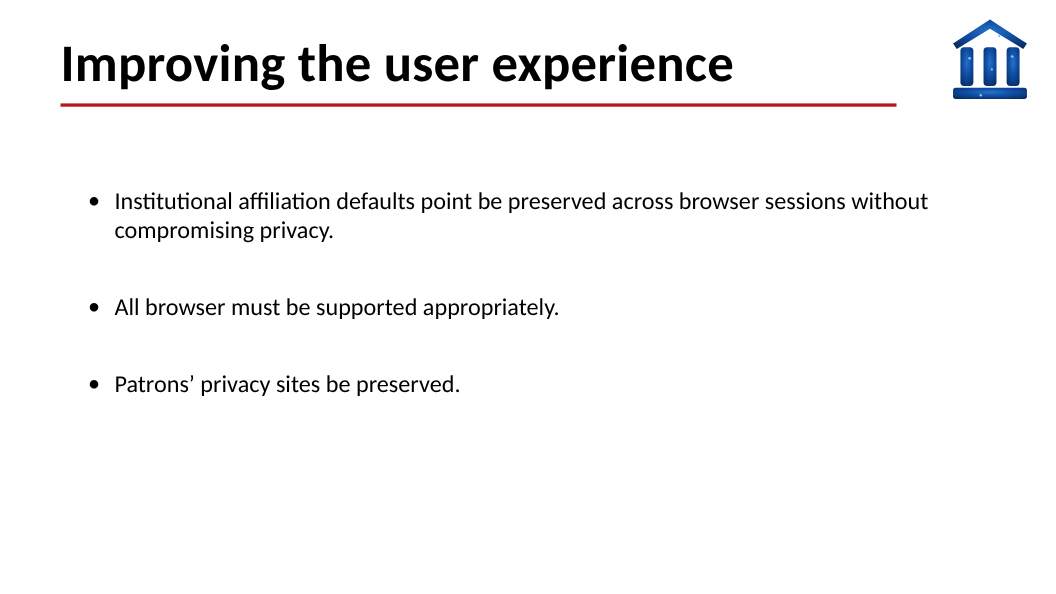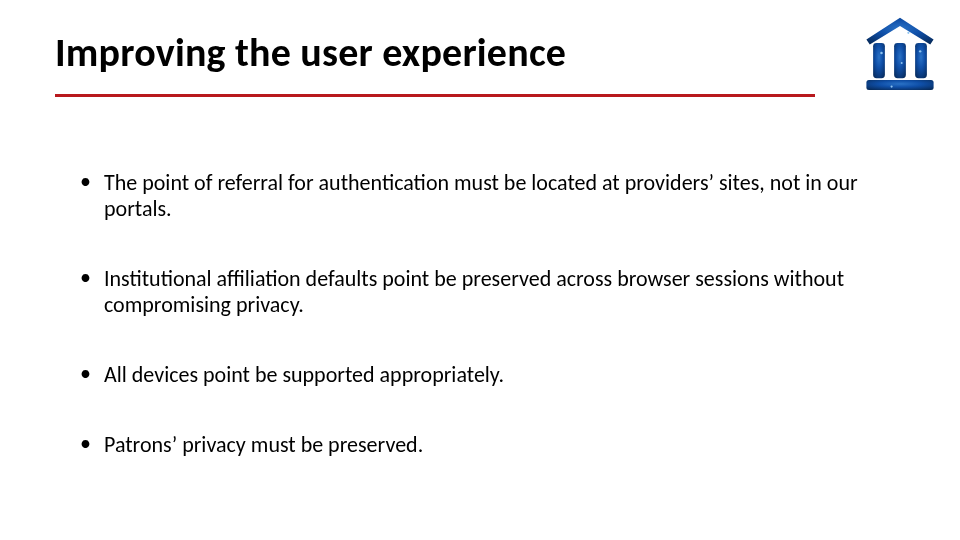--- a/index.html
+++ b/index.html
@@ -15,21 +15,21 @@
   .slide {
     position: relative;
     width: 960px;
     height: 540px;
     box-sizing: border-box;
   }
   .title {
     position: absolute;
     left: 55px;
     top: 28px;
-    font-size: 40px;
+    font-size: 48px;
     font-weight: 700;
     letter-spacing: 0.2px;
     color: #000;
   }
   .title-underline {
     position: absolute;
     left: 55px;
     top: 94px;
     width: 760px;
     height: 0;
@@ -104,26 +104,23 @@
       <circle cx="28" cy="50" r="1.5" fill="#8fc4ef"></circle>
       <circle cx="52" cy="62" r="1.2" fill="#8fc4ef"></circle>
       <circle cx="74" cy="48" r="1.4" fill="#8fc4ef"></circle>
       <circle cx="60" cy="26" r="1.3" fill="#8fc4ef"></circle>
       <circle cx="40" cy="90" r="1.3" fill="#8fc4ef"></circle>
     </svg>
   </div>
 
   <ul class="bullets">
     <li>
-      <span>The point of referral for authentication must be located at  providers’ sites, not in our portals.</span>
-    </li>
-    <li>
       <span>Institutional affiliation defaults point be preserved across browser sessions without compromising privacy.</span>
     </li>
     <li>
-      <span>All devices point be supported appropriately.</span>
+      <span>All browser must be supported appropriately.</span>
     </li>
     <li>
-      <span>Patrons’ privacy must be preserved.</span>
+      <span>Patrons’ privacy sites be preserved.</span>
     </li>
   </ul>
 
 </div>
 
 </body></html>

